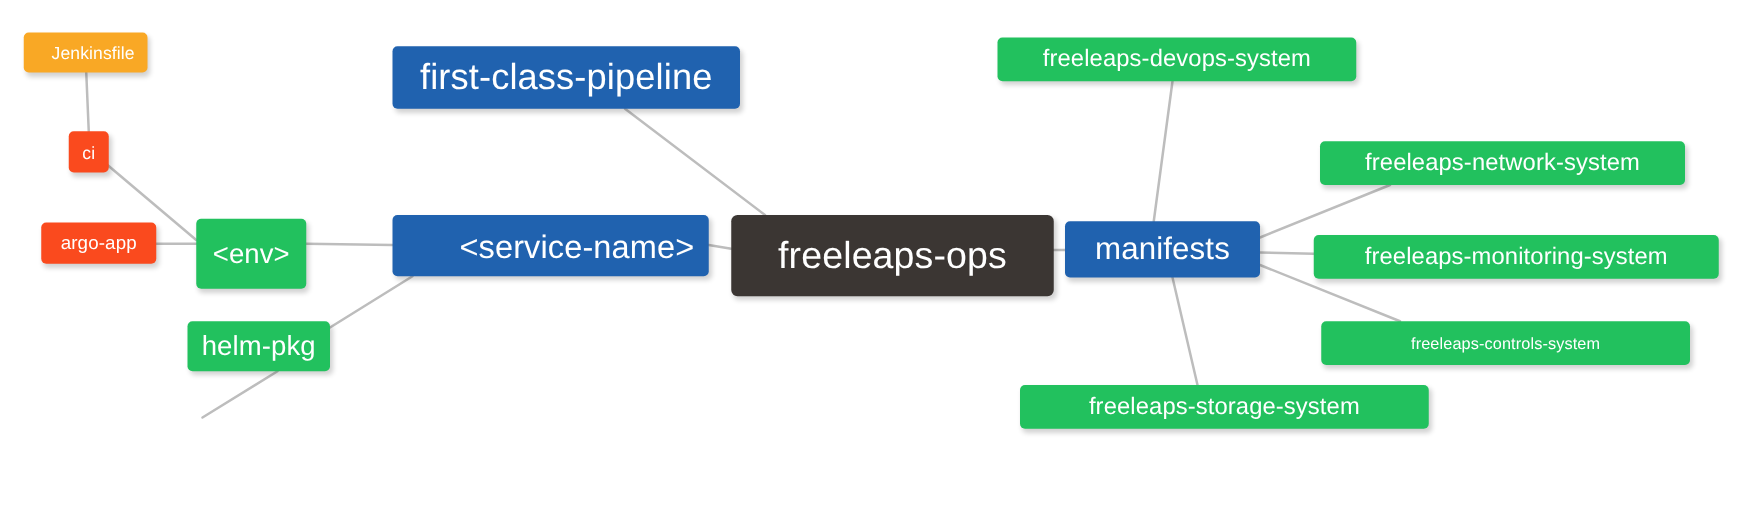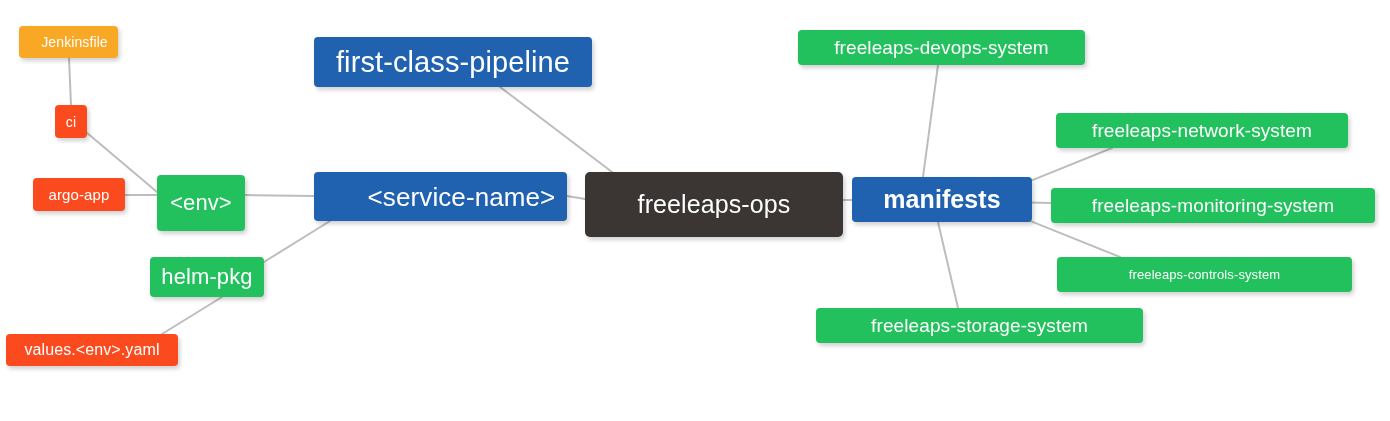--- a/index.html
+++ b/index.html
@@ -79,23 +79,22 @@
       <line x1="1008" y1="190" x2="1112" y2="148" stroke="#bdbdbd" stroke-width="2" stroke-linecap="round"></line>
       <line x1="1008" y1="202" x2="1051" y2="203" stroke="#bdbdbd" stroke-width="2" stroke-linecap="round"></line>
       <line x1="1008" y1="212" x2="1120" y2="257" stroke="#bdbdbd" stroke-width="2" stroke-linecap="round"></line>
       <line x1="938" y1="222" x2="958" y2="308" stroke="#bdbdbd" stroke-width="2" stroke-linecap="round"></line>
     </svg>
 <div class="node node-orange" style="left: 19px; top: 26px; width: 99px; height: 32px; font-size: 14px;">Jenkinsfile</div>
     <div class="node node-red" style="left: 55px; top: 105px; width: 32px; height: 33px; font-size: 14px;">ci</div>
     <div class="node node-red" style="left: 33px; top: 178px; width: 92px; height: 33px; font-size: 15px;">argo-app</div>
     <div class="node node-green" style="left: 157px; top: 175px; width: 88px; height: 56px; font-size: 22px;">&lt;env&gt;</div>
     <div class="node node-green" style="left: 150px; top: 257px; width: 114px; height: 40px; font-size: 22px;">helm-pkg</div>
-    <div class="node node-red" style="left: 6px; top: 334px; width: 172px; height: 32px; font-size: 16px;">values.&lt;env&gt;.yaml</div>
     <div class="node node-blue" style="left: 314px; top: 37px; width: 278px; height: 50px; font-size: 29px;">first-class-pipeline</div>
     <div class="node node-blue" style="left: 314px; top: 172px; width: 253px; height: 49px; font-size: 26px; padding-left: 42px;">&lt;service-name&gt;</div>
-    <div class="node node-root" style="left: 585px; top: 172px; width: 258px; height: 65px; font-size: 25px;">freeleaps-ops</div>
-    <div class="node node-blue" style="left: 852px; top: 177px; width: 180px; height: 45px; font-size: 25px; font-weight: bold;">manifests</div>
+    <div class="node node-root" style="left: 585px; top: 172px; width: 258px; height: 65px; font-size: 30px;">freeleaps-ops</div>
+    <div class="node node-blue" style="left: 852px; top: 177px; width: 156px; height: 45px; font-size: 25px;">manifests</div>
     <div class="node node-green" style="left: 798px; top: 30px; width: 287px; height: 35px; font-size: 19px;">freeleaps-devops-system</div>
     <div class="node node-green" style="left: 1056px; top: 113px; width: 292px; height: 35px; font-size: 19px;">freeleaps-network-system</div>
     <div class="node node-green" style="left: 1051px; top: 188px; width: 324px; height: 35px; font-size: 19px;">freeleaps-monitoring-system</div>
     <div class="node node-green" style="left: 1057px; top: 257px; width: 295px; height: 35px; font-size: 13px;">freeleaps-controls-system</div>
     <div class="node node-green" style="left: 816px; top: 308px; width: 327px; height: 35px; font-size: 19px;">freeleaps-storage-system</div>
   </div>
 
 </body></html>

